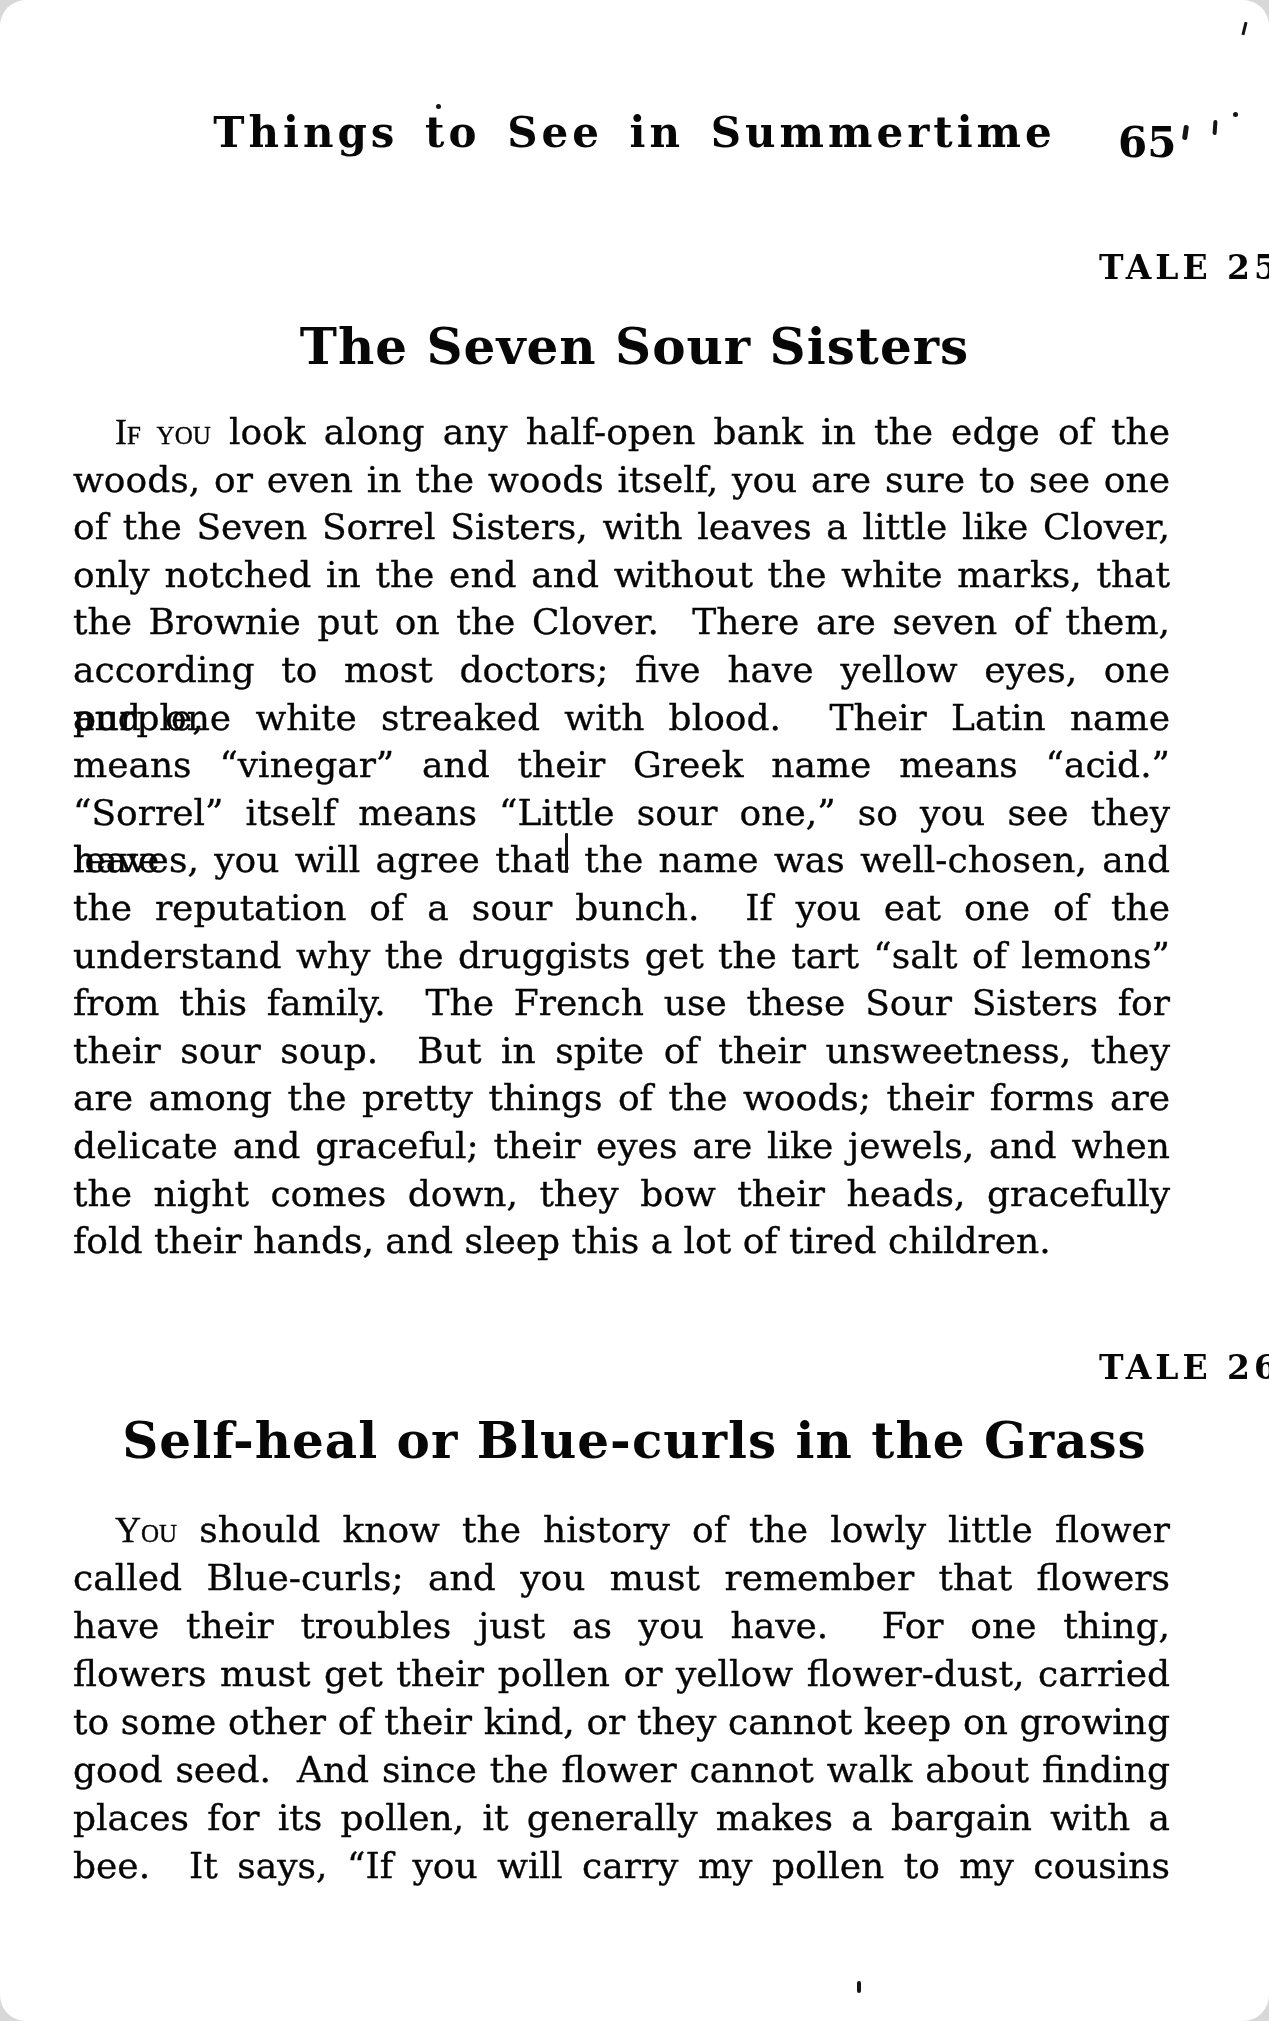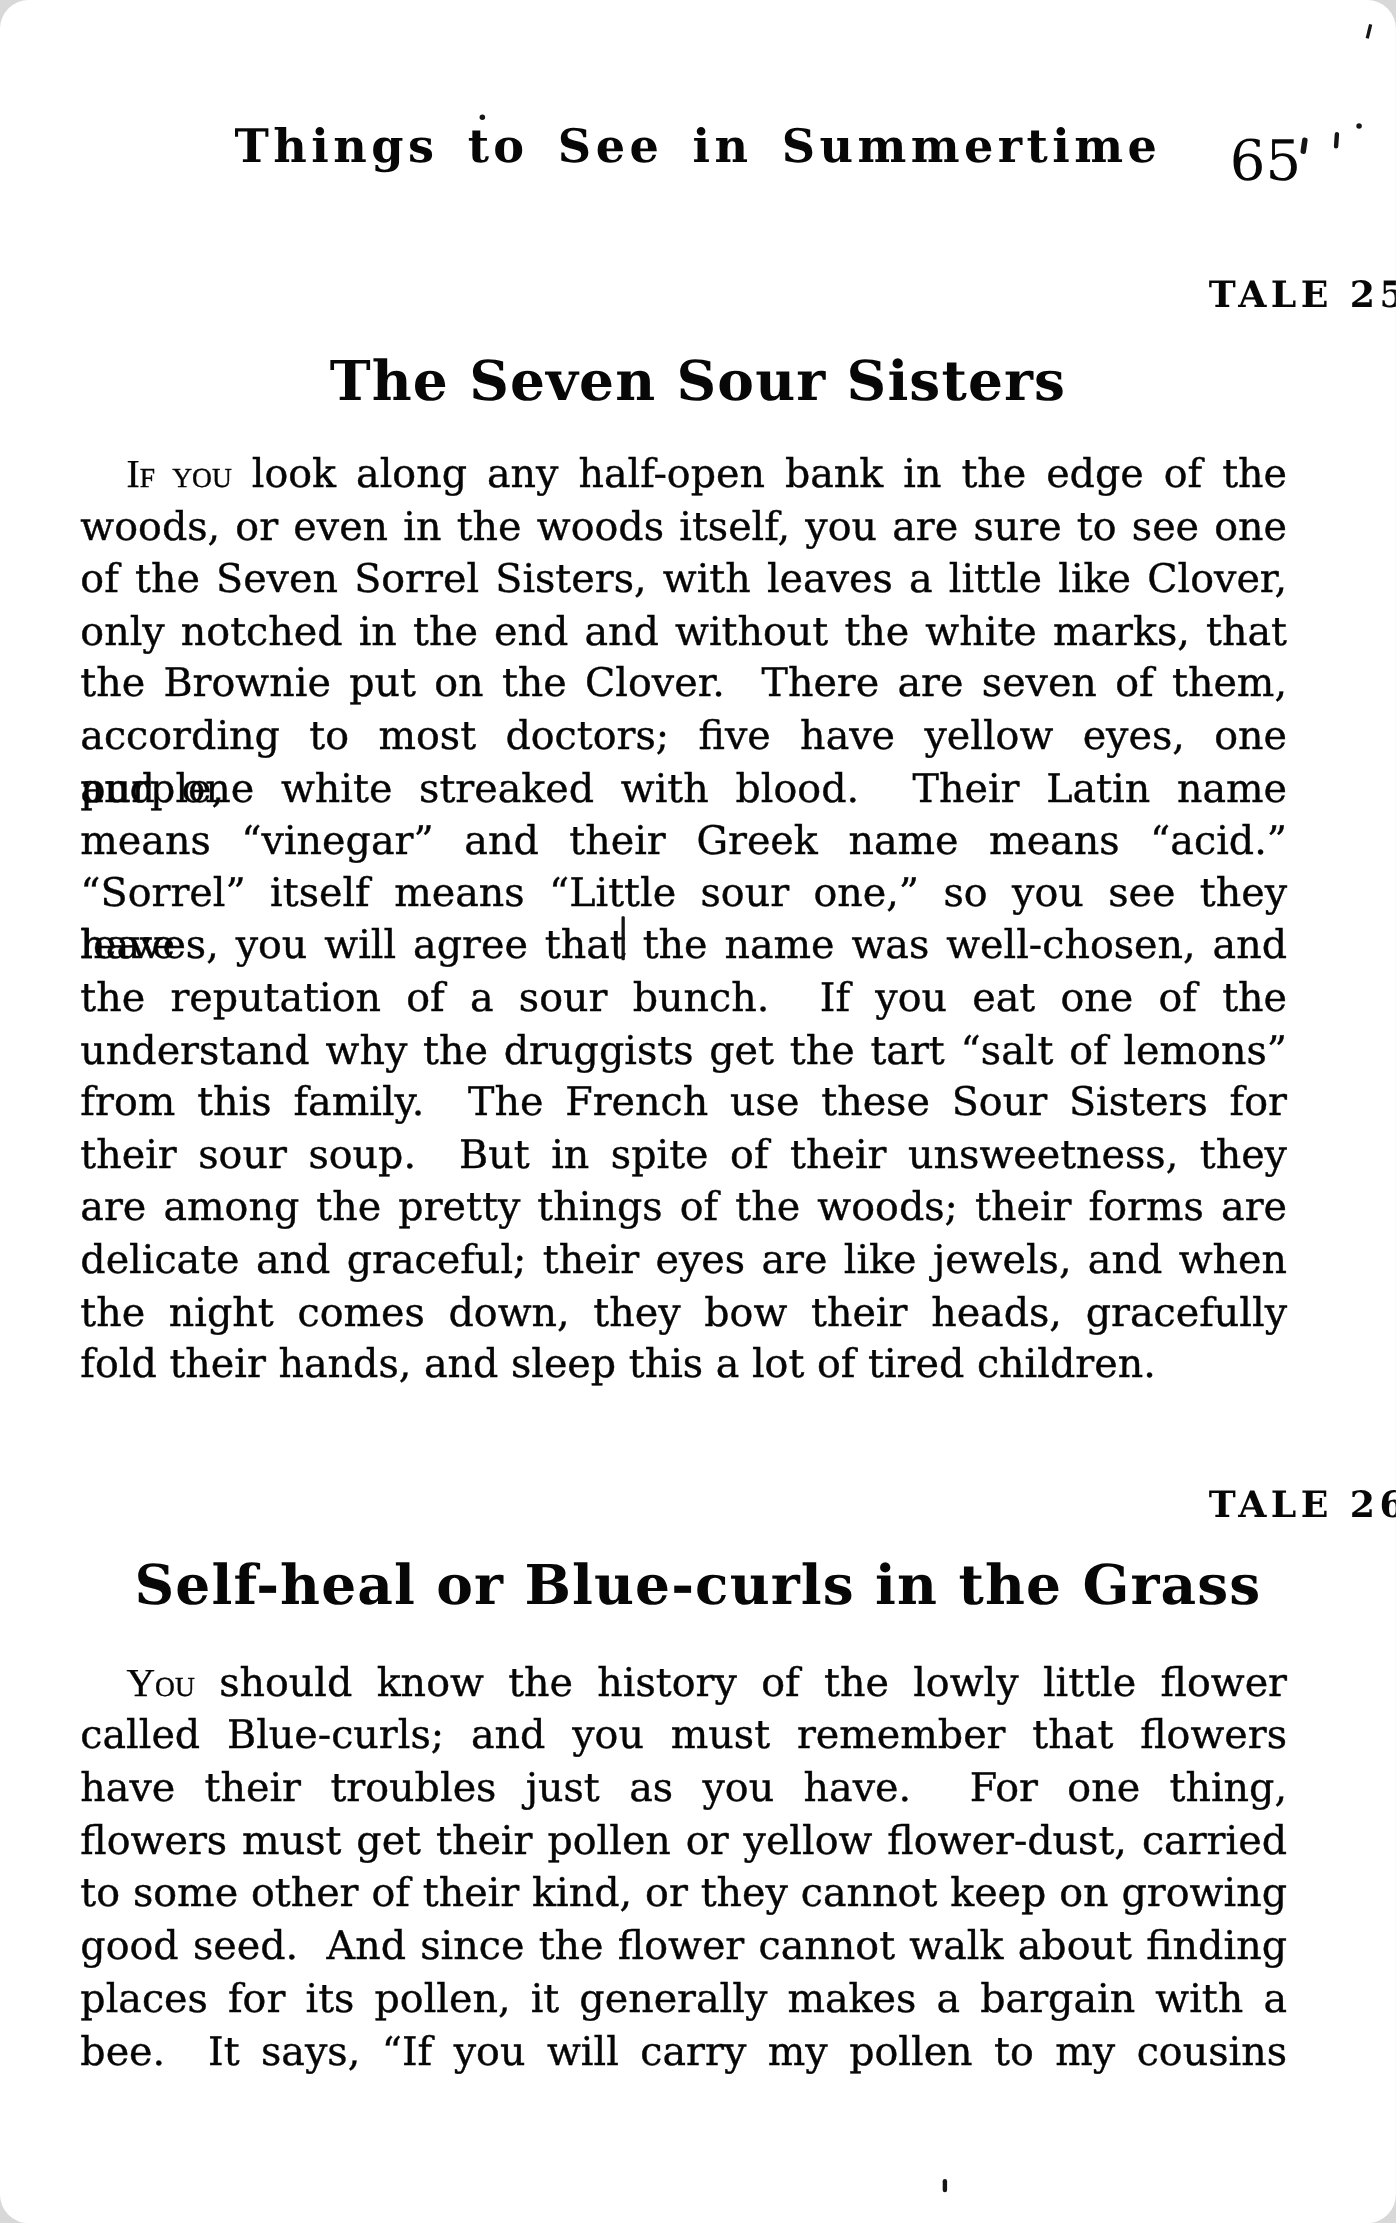--- a/index.html
+++ b/index.html
@@ -11,21 +11,21 @@
     border-radius:26px;
   }
   
   .running-header {
     position:absolute; top:112px; left:0; width:1269px;
     text-align:center; font-weight:bold; font-size:42px; line-height:1;
     letter-spacing:4px; word-spacing:8px;
   }
   .page-number {
     position:absolute; top:122px; left:1118px; width:70px;
-    font-weight:normal; font-size:51px; line-height:1; letter-spacing:0;
+    font-weight:bold; font-size:42px; line-height:1; letter-spacing:0;
     text-align:left;
   }
   
   .tale-label {
     position:absolute; left:12px; width:1269px; text-align:right;
     font-weight:bold; font-size:33px; line-height:1; letter-spacing:4px;
   }
   .tale-label.t25 { top:251px; }
   .tale-label.t26 { top:1351px; }
   

